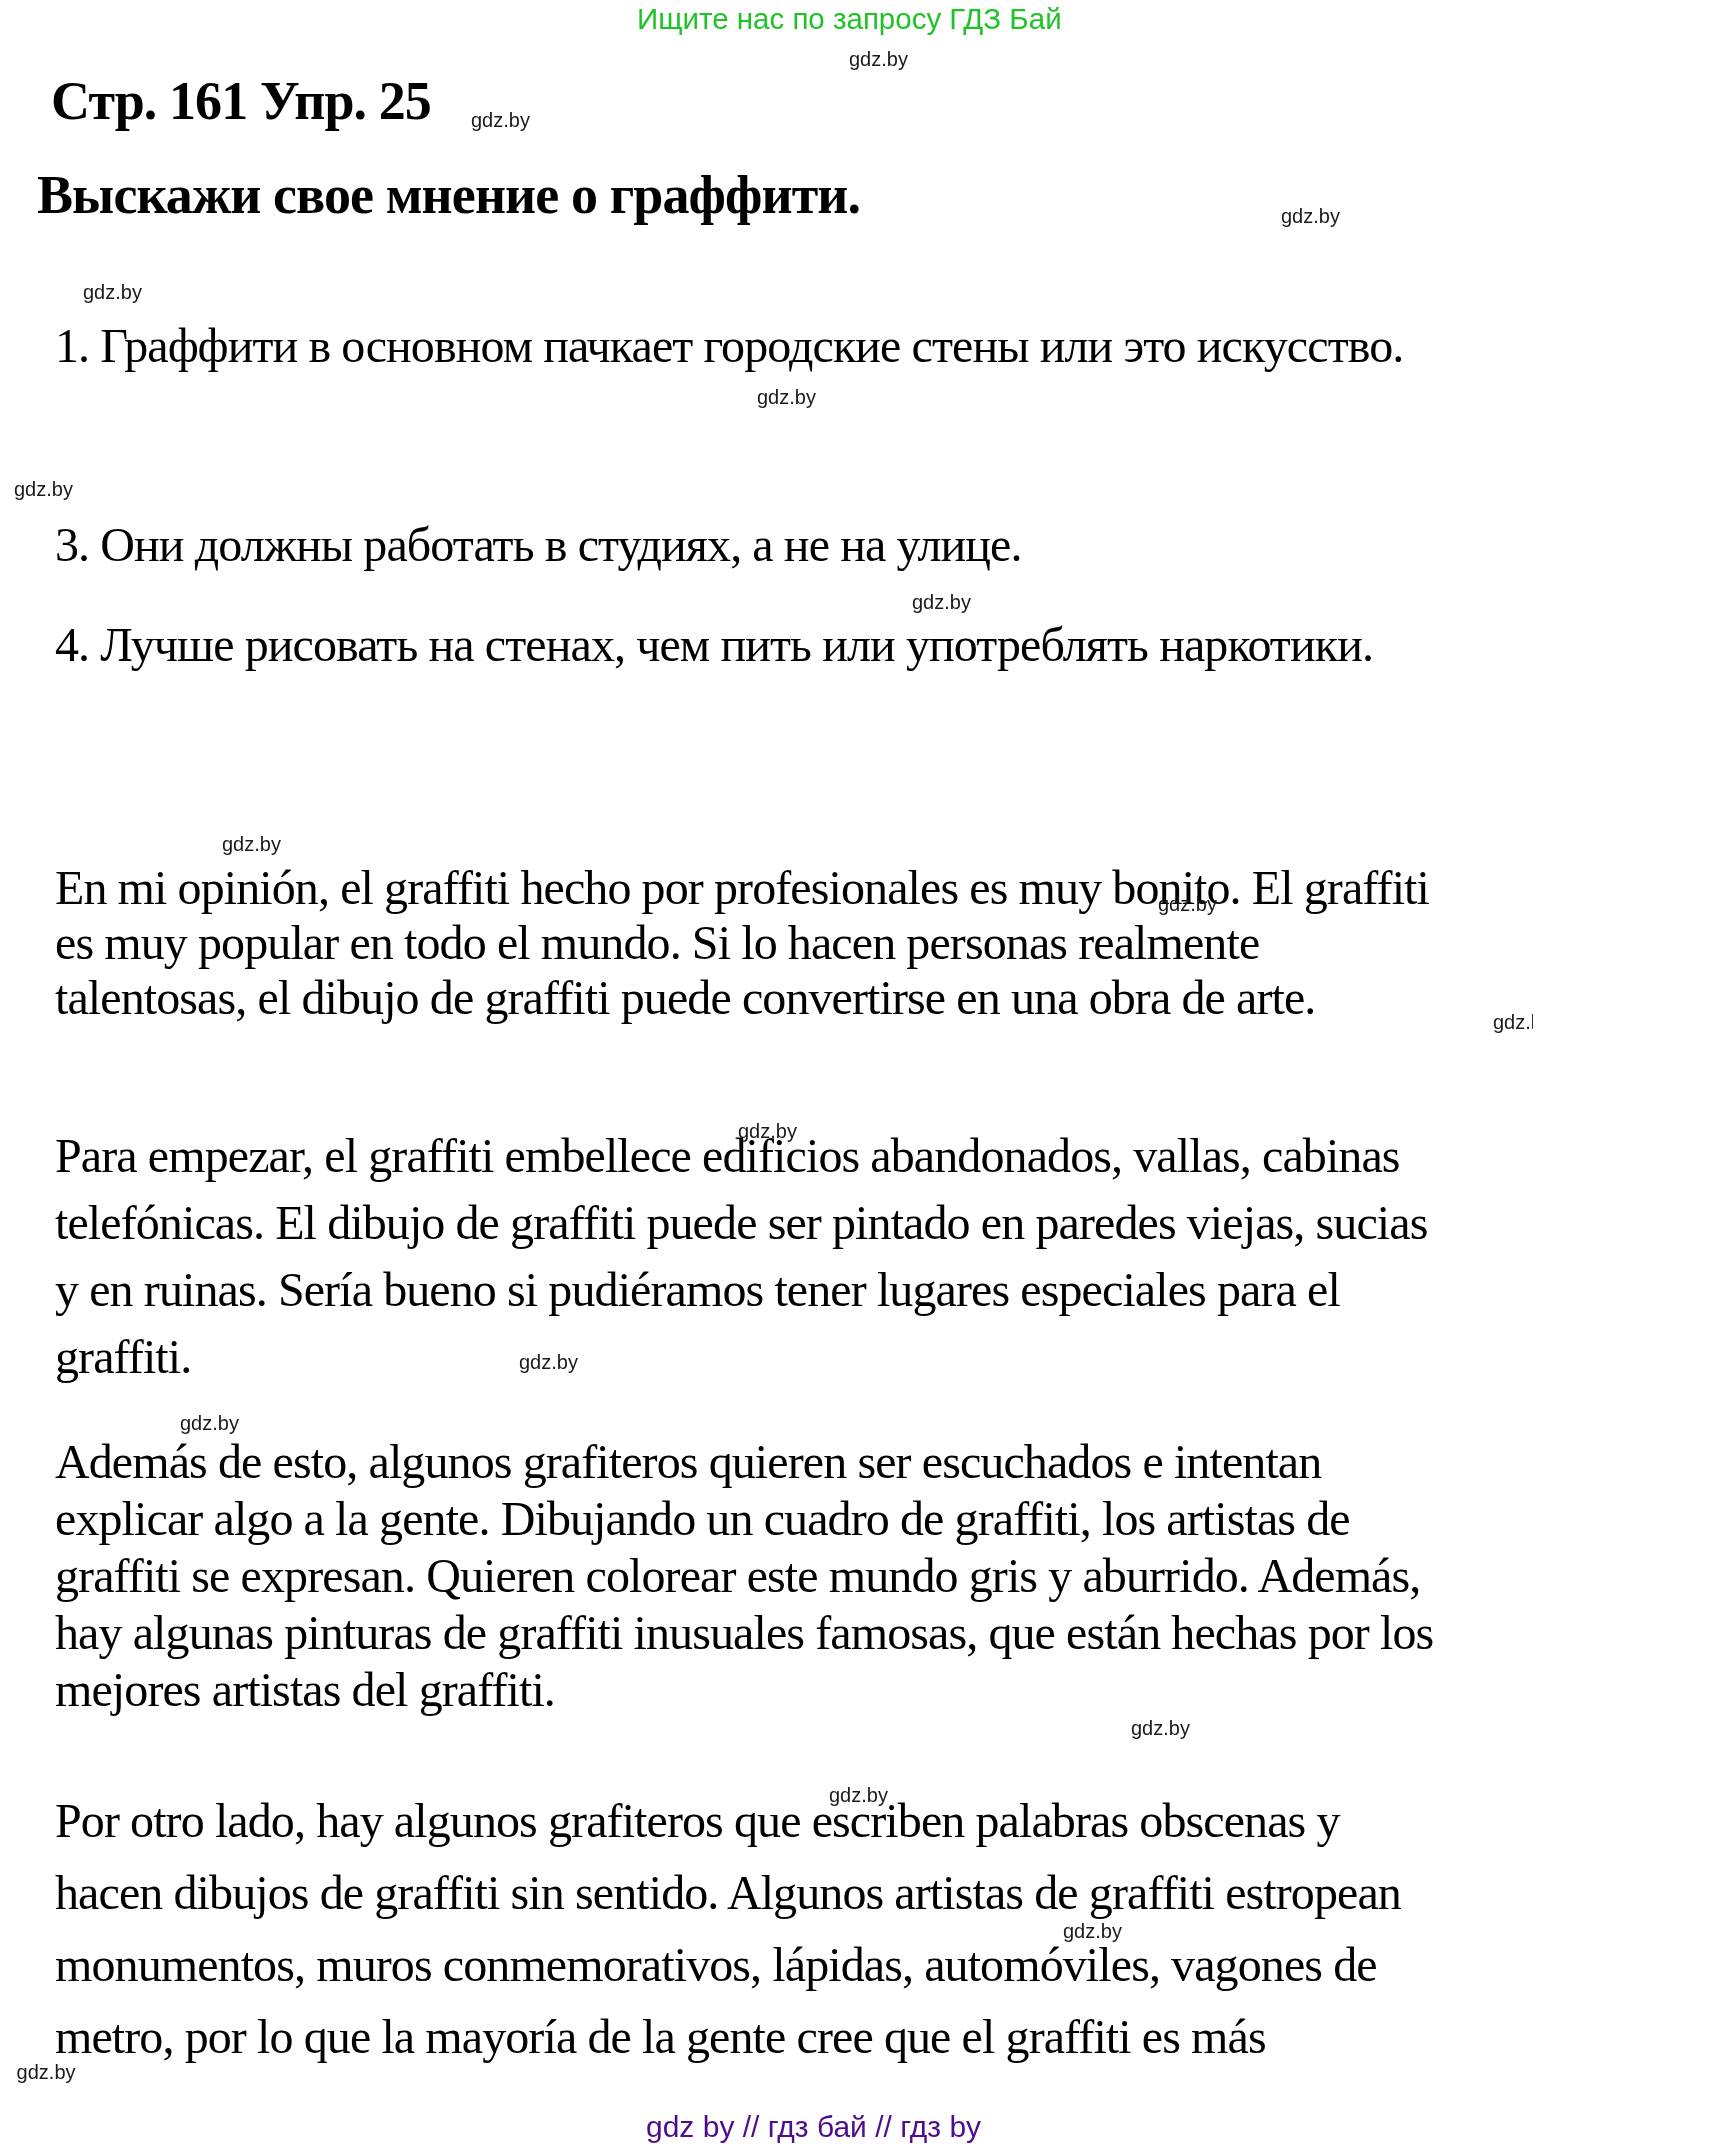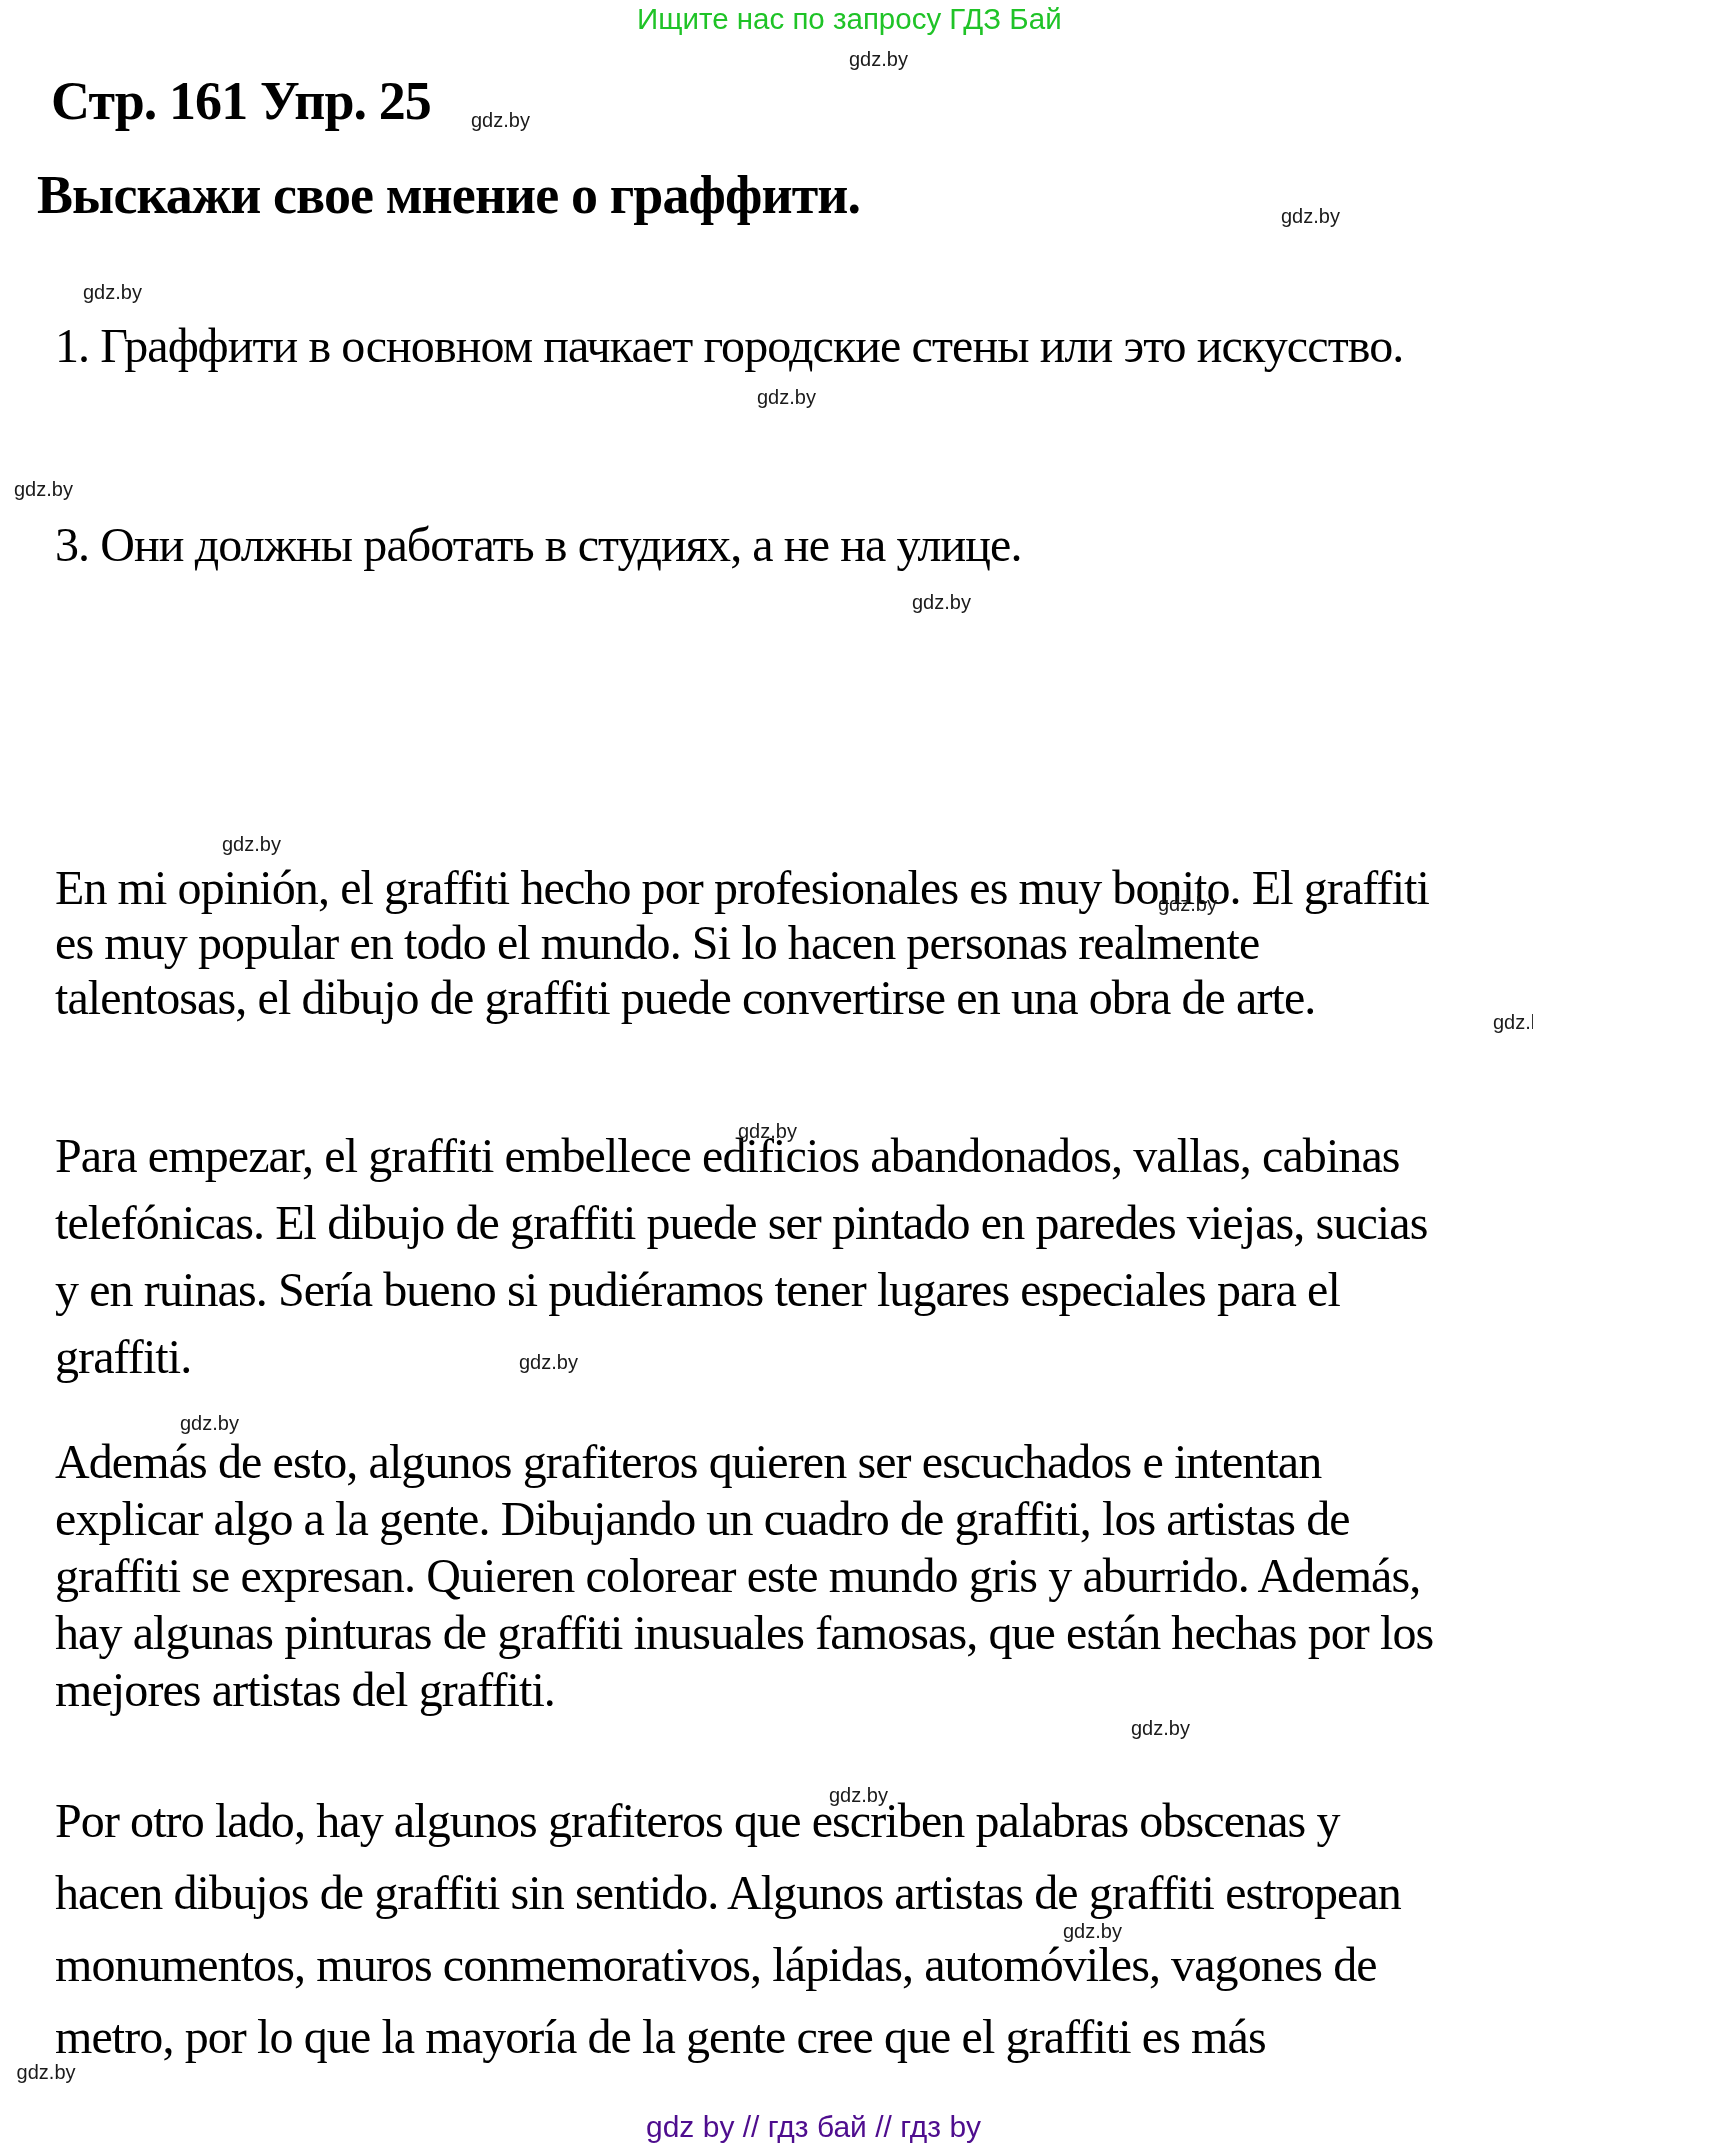--- a/index.html
+++ b/index.html
@@ -68,20 +68,21 @@
 
 <div class="page">
 
   <div class="banner">Ищите нас по запросу ГДЗ Бай</div>
 
   <div class="h1">Стр. 161 Упр. 25</div>
   <div class="h2">Выскажи свое мнение о граффити.</div>
 
   <div class="stmt" style="top:318px">1. Граффити в основном пачкает городские стены или это искусство.</div>
   <div class="stmt" style="top:517px">3. Они должны работать в студиях, а не на улице.</div>
+  <div class="stmt" style="top:617px">4. Лучше рисовать на стенах, чем пить или употреблять наркотики.</div>
 
   <div class="para" style="top:860px;  line-height:55px">En mi opinión, el graffiti hecho por profesionales es muy bonito. El graffiti
 es muy popular en todo el mundo. Si lo hacen personas realmente
 talentosas, el dibujo de graffiti puede convertirse en una obra de arte.</div>
   <div class="para" style="top:1122px; line-height:67px">Para empezar, el graffiti embellece edificios abandonados, vallas, cabinas
 telefónicas. El dibujo de graffiti puede ser pintado en paredes viejas, sucias
 y en ruinas. Sería bueno si pudiéramos tener lugares especiales para el
 graffiti.</div>
   <div class="para" style="top:1433px; line-height:57px">Además de esto, algunos grafiteros quieren ser escuchados e intentan
 explicar algo a la gente. Dibujando un cuadro de graffiti, los artistas de

